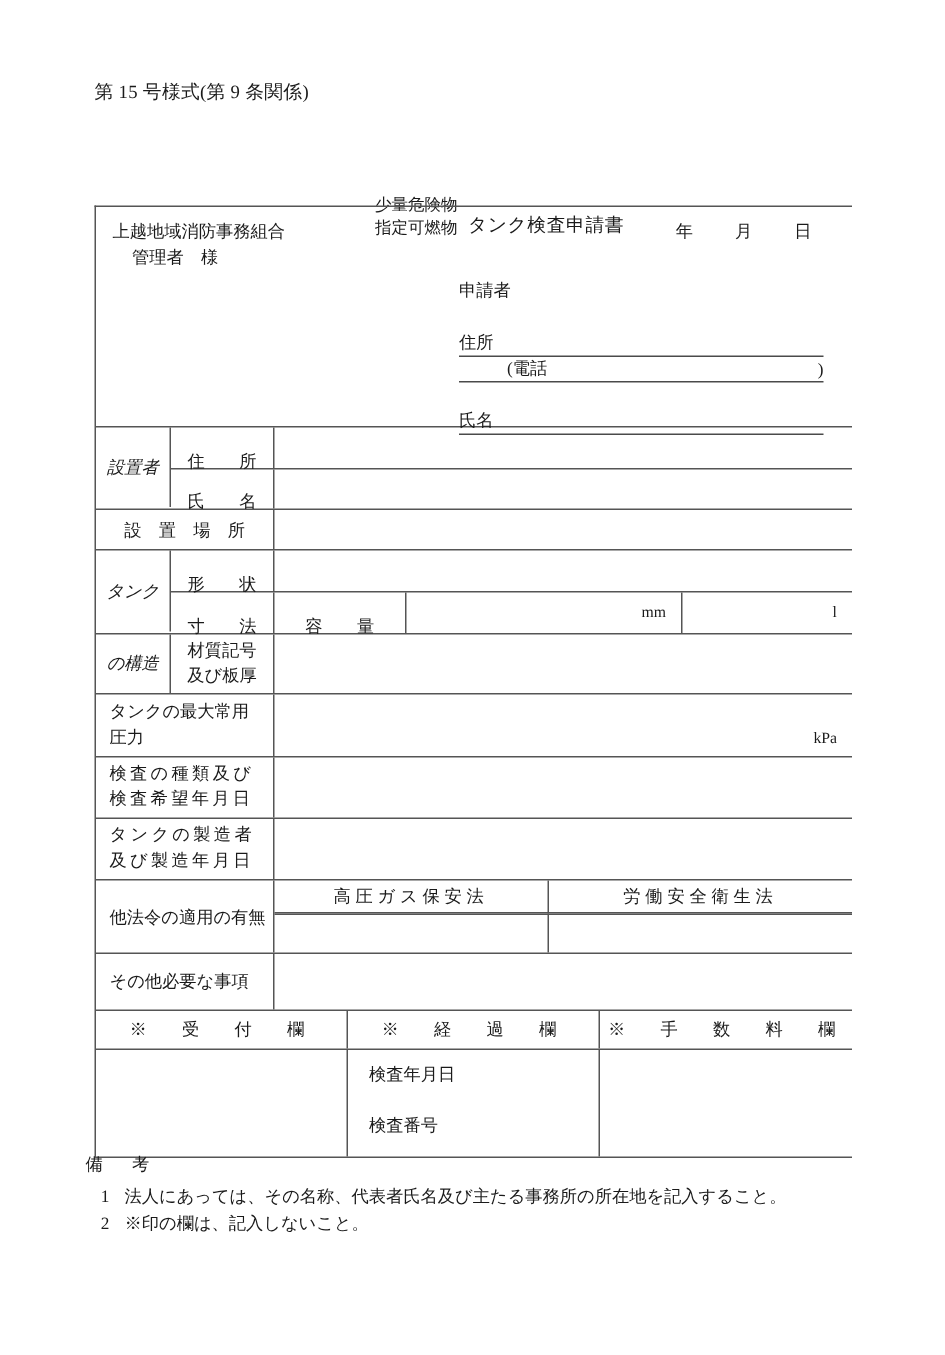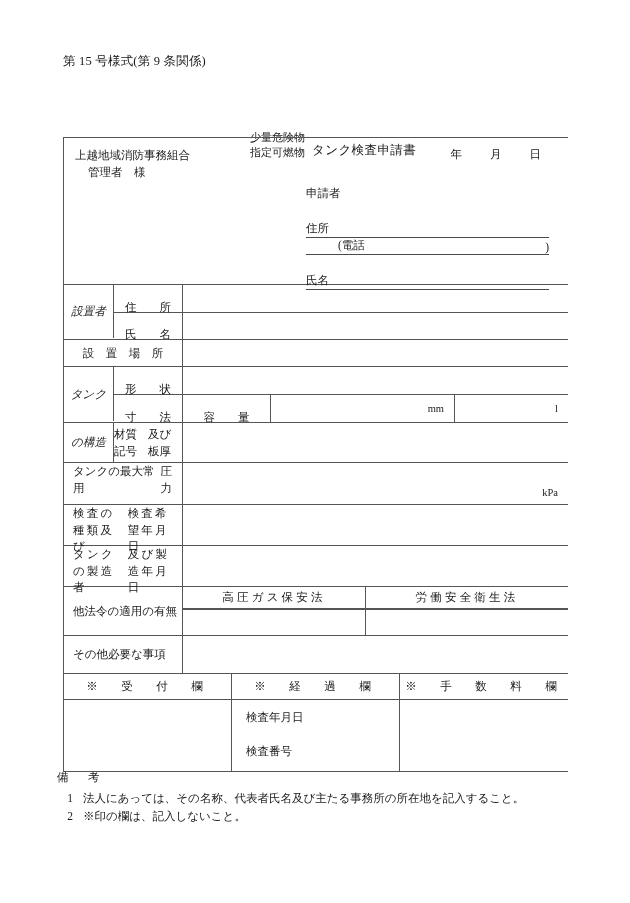--- a/index.html
+++ b/index.html
@@ -145,21 +145,21 @@
   .lab-spread {
     display: flex;
     justify-content: center;
     width: 100%;
     padding: 0 15px;
     box-sizing: border-box;
     margin-top: 17px;
   }
   .lab-stack {
     display: flex;
-    flex-direction: row;
+    flex-direction: column;
     justify-content: center;
     align-items: flex-start;
     line-height: 1.45;
     padding-left: 9px;
   }
   .lab-stack.center { align-items: center; padding-left: 0; }
   .lab-left { justify-content: flex-start; padding-left: 9px; }
 
   .w-grp   { width: 50px; font-style: italic; }
   .w-sub   { width: 69px; }

